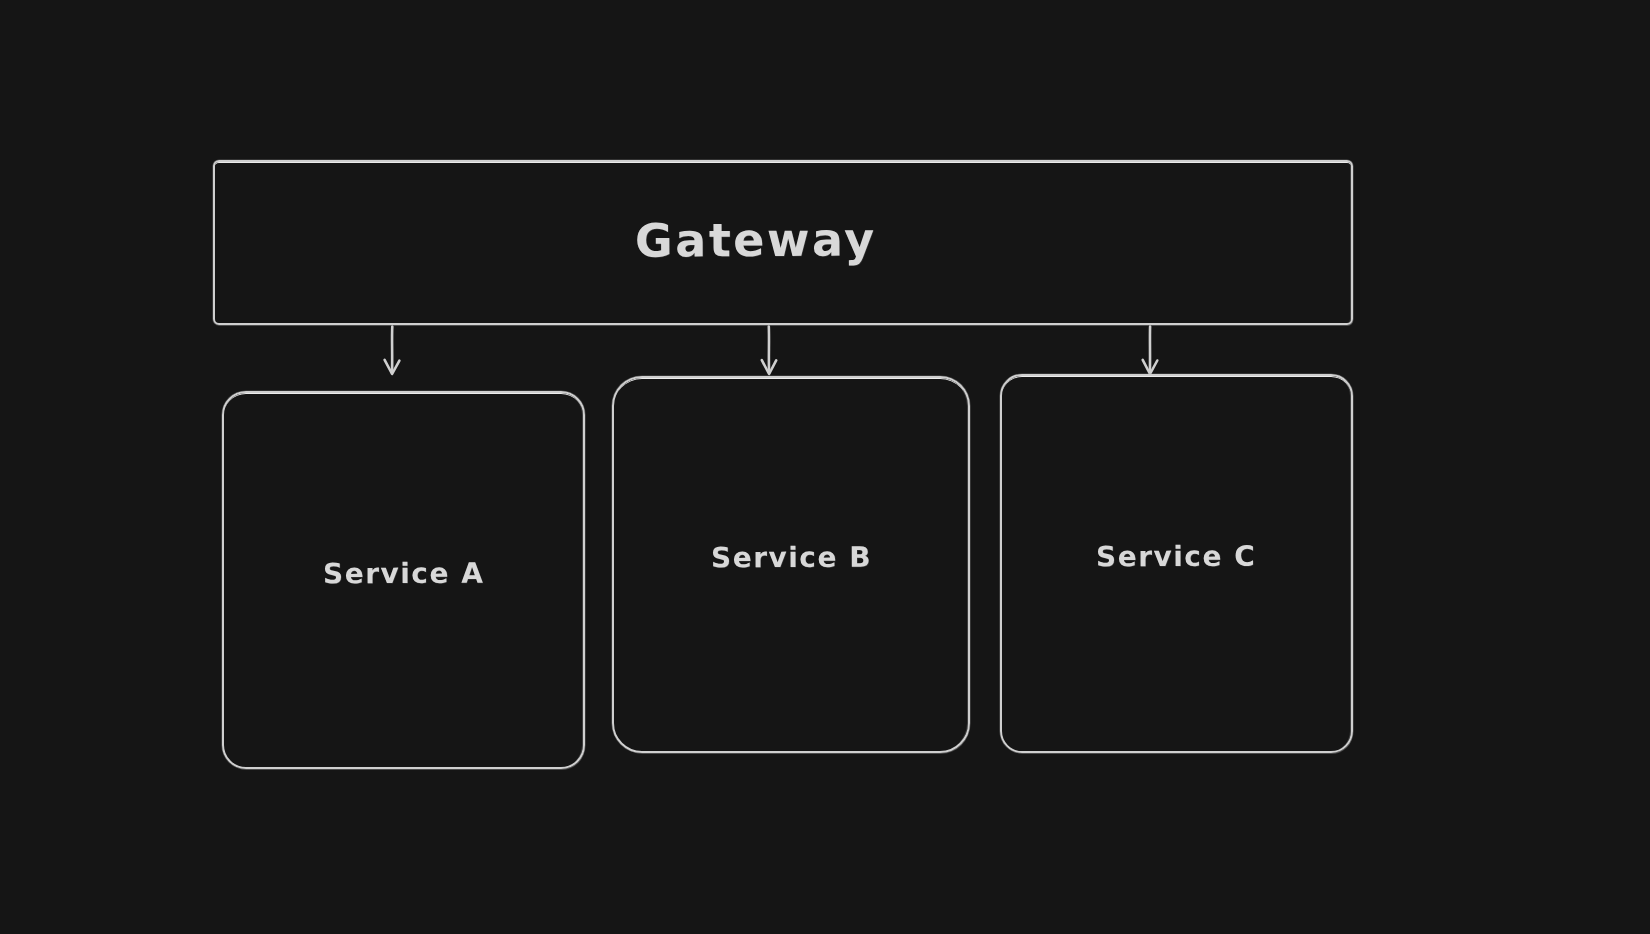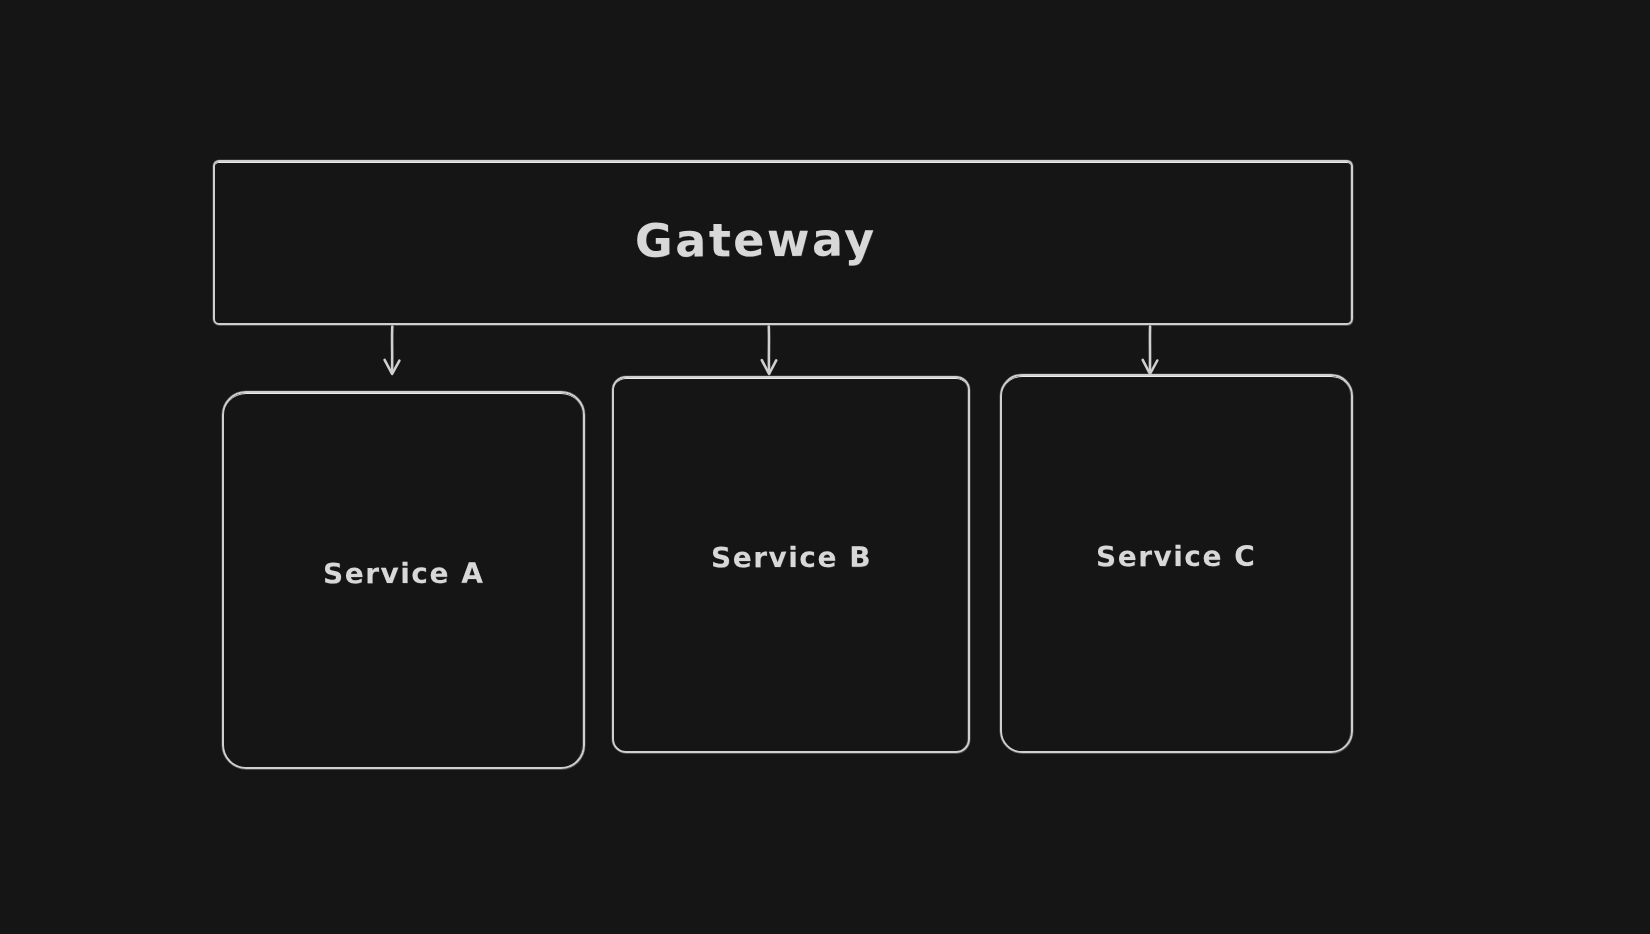--- a/index.html
+++ b/index.html
@@ -32,21 +32,21 @@
       inset 0 2px 0 -1px var(--stroke-hi),
       inset -2px 0 0 -1px rgba(255,255,255,0.18),
       0 0 0 0.6px rgba(150,150,150,0.45),
       1px 2px 0 -1px rgba(120,120,120,0.35);
   }
   .node-gateway{
     left:213px;top:160px;width:1140px;height:165px;
     border-radius:6px;
   }
   .node-service-a{left:222px;top:375px;width:363px;height:378px;border-radius:24px;margin-top:16px;}
-  .node-service-b{left:612px;top:376px;width:358px;height:377px;border-radius:14px;}
+  .node-service-b{left:612px;top:376px;width:358px;height:377px;border-radius:30px;}
   .node-service-c{left:1000px;top:374px;width:353px;height:379px;border-radius:22px;}
   .node-label{
     color:var(--text);
     white-space:nowrap;
     user-select:none;
     text-shadow:0.5px 0.5px 0 rgba(255,255,255,0.15);
   }
   .label-gateway{
     font-size:46px;
     font-weight:700;

